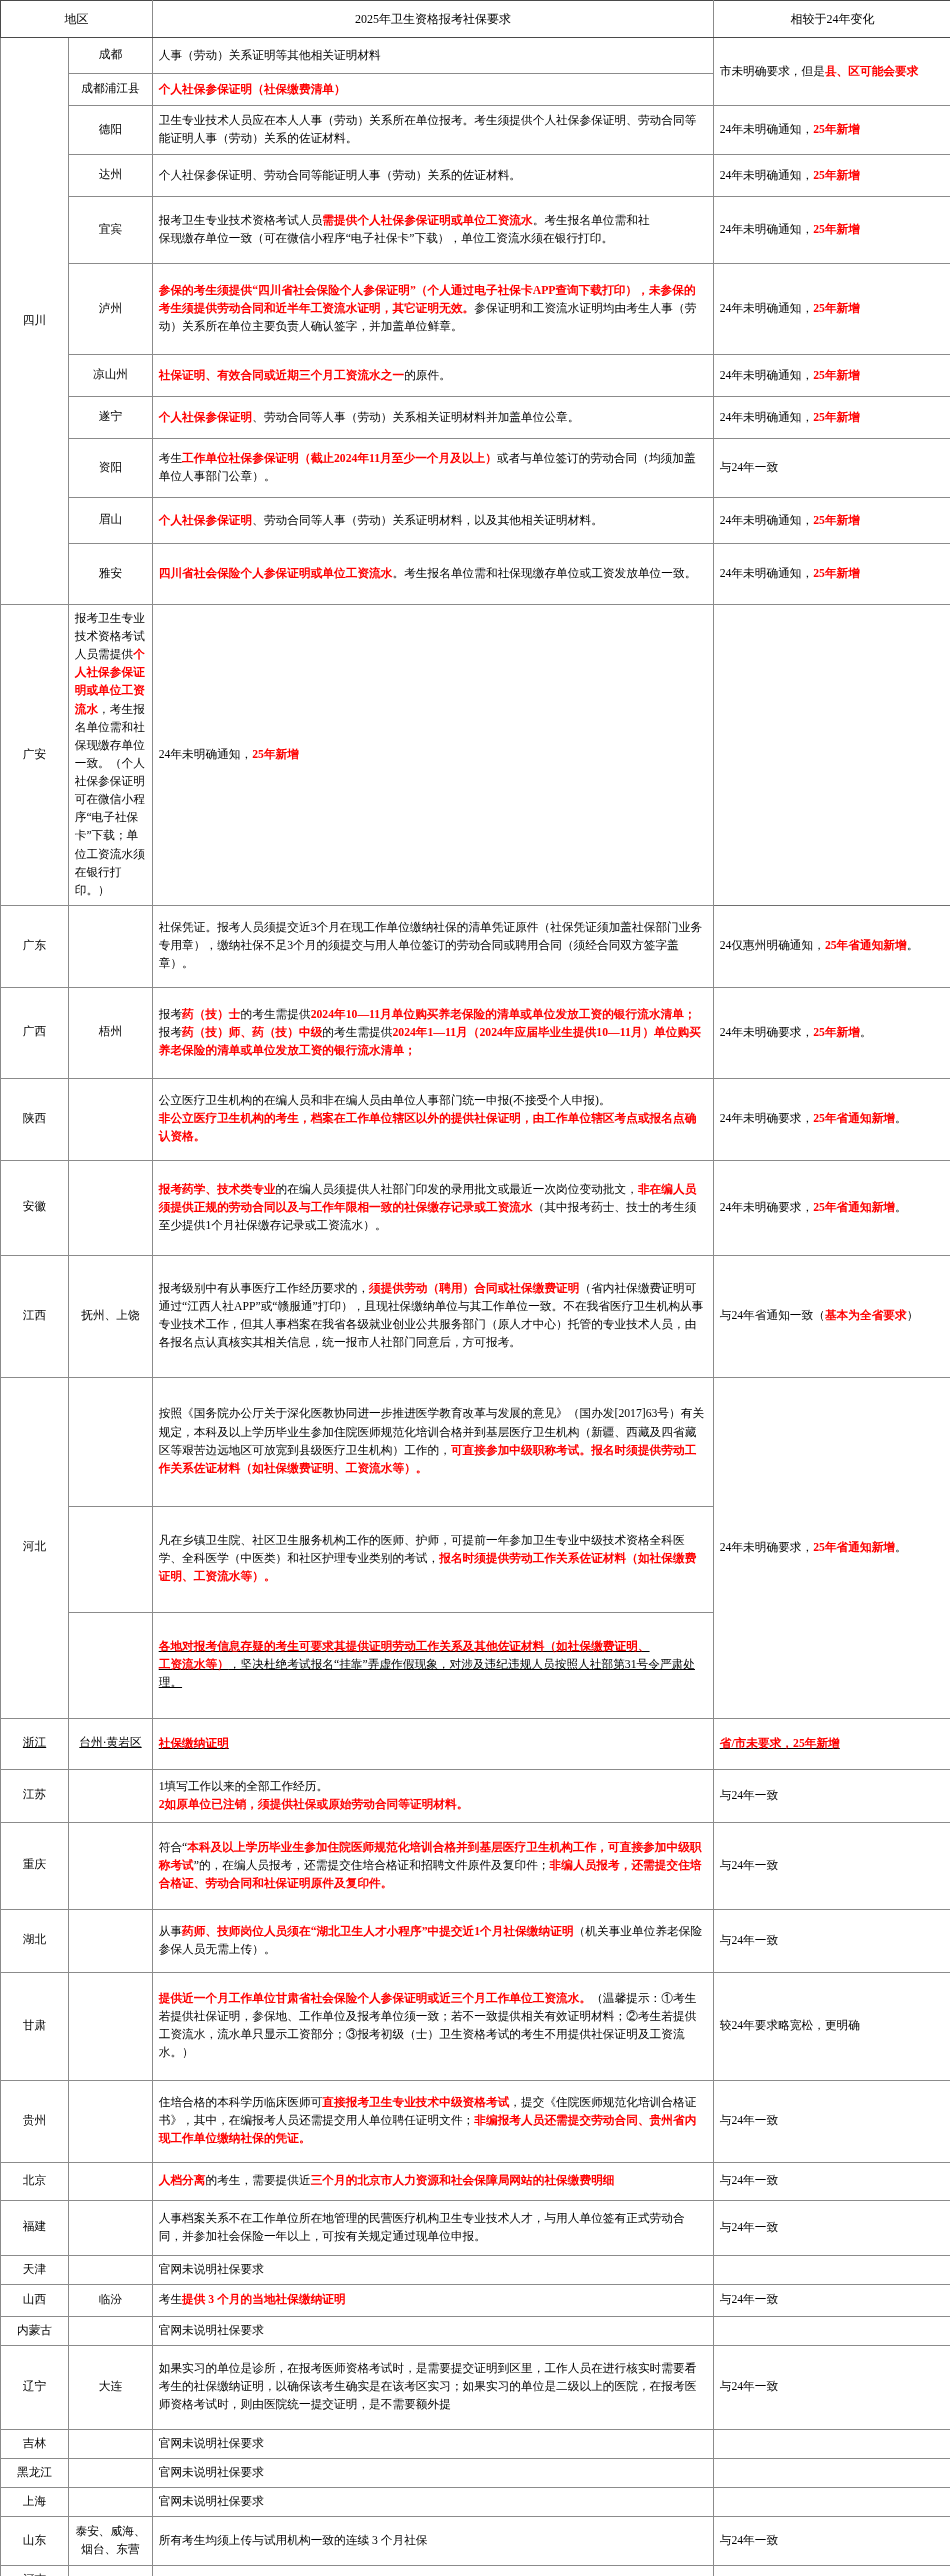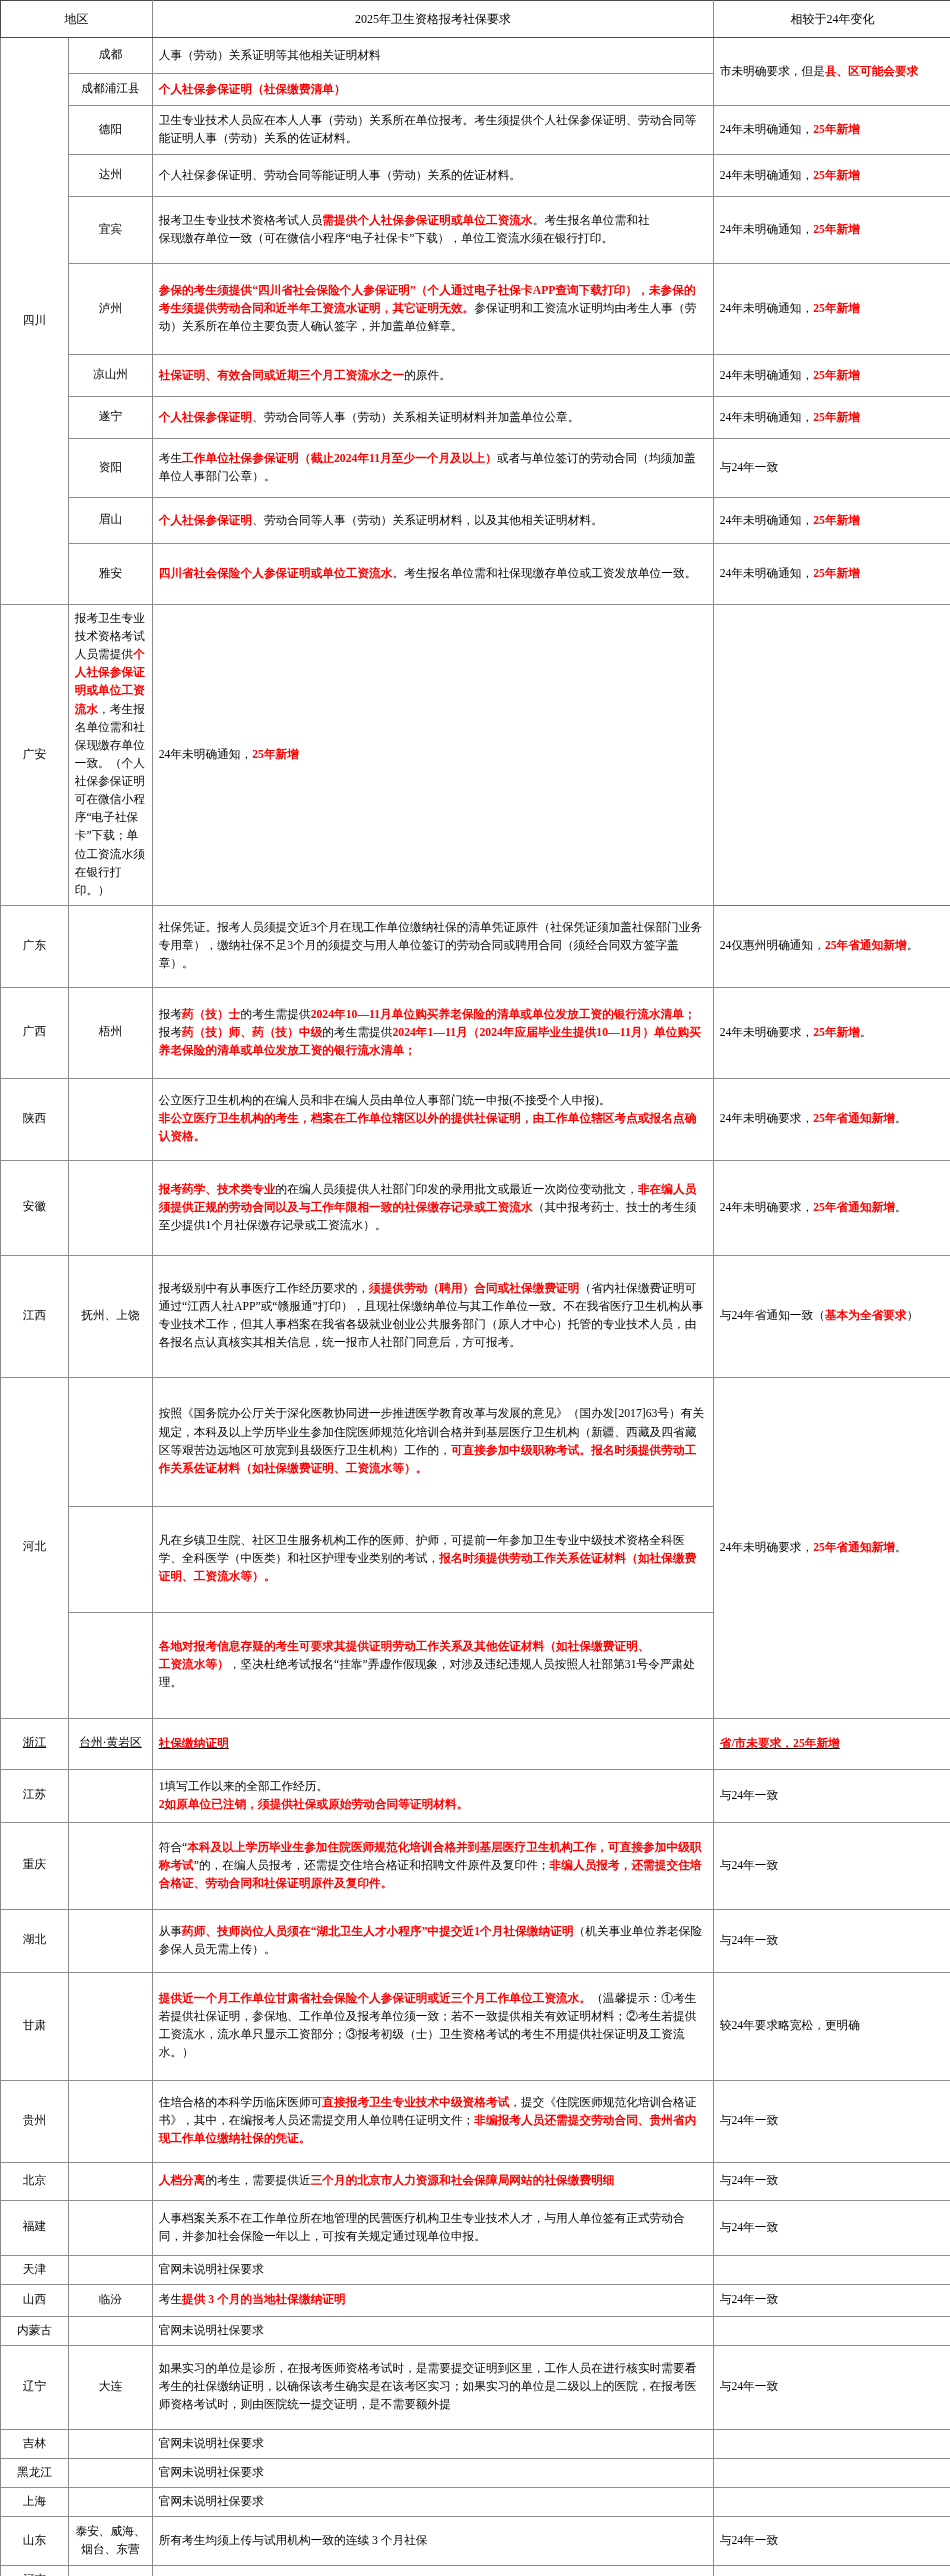--- a/index.html
+++ b/index.html
@@ -179,21 +179,21 @@
         <tr class="block-top" style="height: 129px;">
           <td class="prov" rowspan="3">河北</td>
           <td class="city"></td>
           <td class="req tight"><span class="blk">按照《国务院办公厅关于深化医教协同进一步推进医学教育改革与发展的意见》（国办发[2017]63号）有关规定，本科及以上学历毕业生参加住院医师规范化培训合格并到基层医疗卫生机构（新疆、西藏及四省藏区等艰苦边远地区可放宽到县级医疗卫生机构）工作的，</span><span class="red">可直接参加中级职称考试。报名时须提供劳动工作关系佐证材料（如社保缴费证明、工资流水等）。</span></td>
           <td class="chg tight" rowspan="3"><span class="blk">24年未明确要求，</span><span class="red">25年省通知新增</span><span class="blk">。</span></td>
         </tr>
         <tr style="height: 106px;">
           <td class="city"></td>
           <td class="req tight"><span class="blk">凡在乡镇卫生院、社区卫生服务机构工作的医师、护师，可提前一年参加卫生专业中级技术资格全科医学、全科医学（中医类）和社区护理专业类别的考试，</span><span class="red">报名时须提供劳动工作关系佐证材料（如社保缴费证明、工资流水等）。</span></td>
         </tr>
-        <tr style="height: 106px;">
+        <tr style="height: 106px; text-decoration: underline;">
           <td class="city"></td>
           <td class="req tight"><span class="red">各地对报考信息存疑的考生可要求其提供证明劳动工作关系及其他佐证材料（如社保缴费证明、</span><br><span class="red">工资流水等）</span><span class="blk">，坚决杜绝考试报名“挂靠”弄虚作假现象，对涉及违纪违规人员按照人社部第31号令严肃处理。</span></td>
         </tr>
         <tr class="block-top" style="height: 51px; text-decoration: underline;">
           <td class="prov">浙江</td>
           <td class="city">台州·黄岩区</td>
           <td class="req tight"><span class="red">社保缴纳证明</span></td>
           <td class="chg tight"><span class="red">省/市未要求，25年新增</span></td>
         </tr>
         <tr class="block-top" style="height: 53px;">

